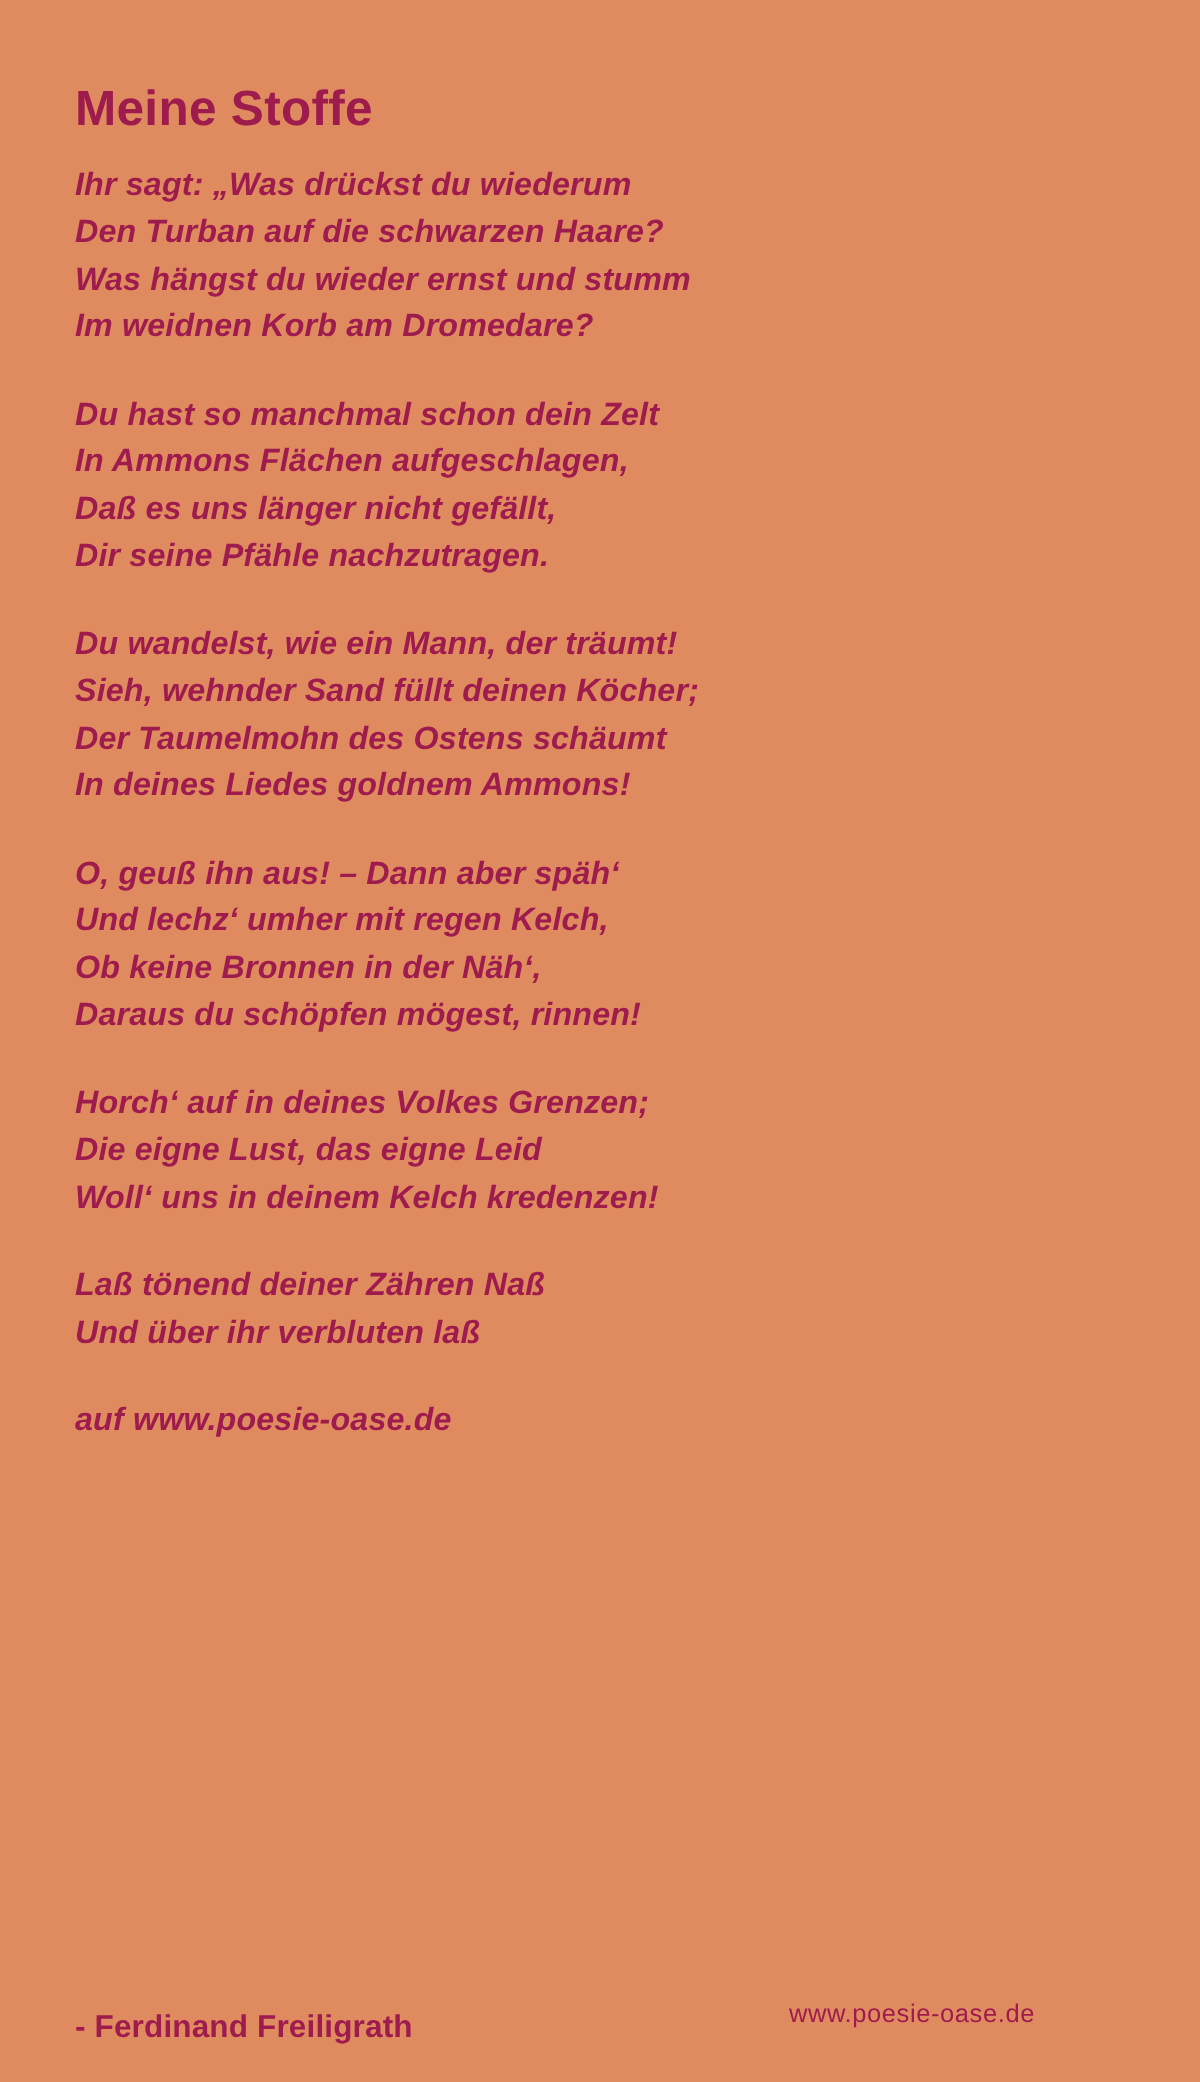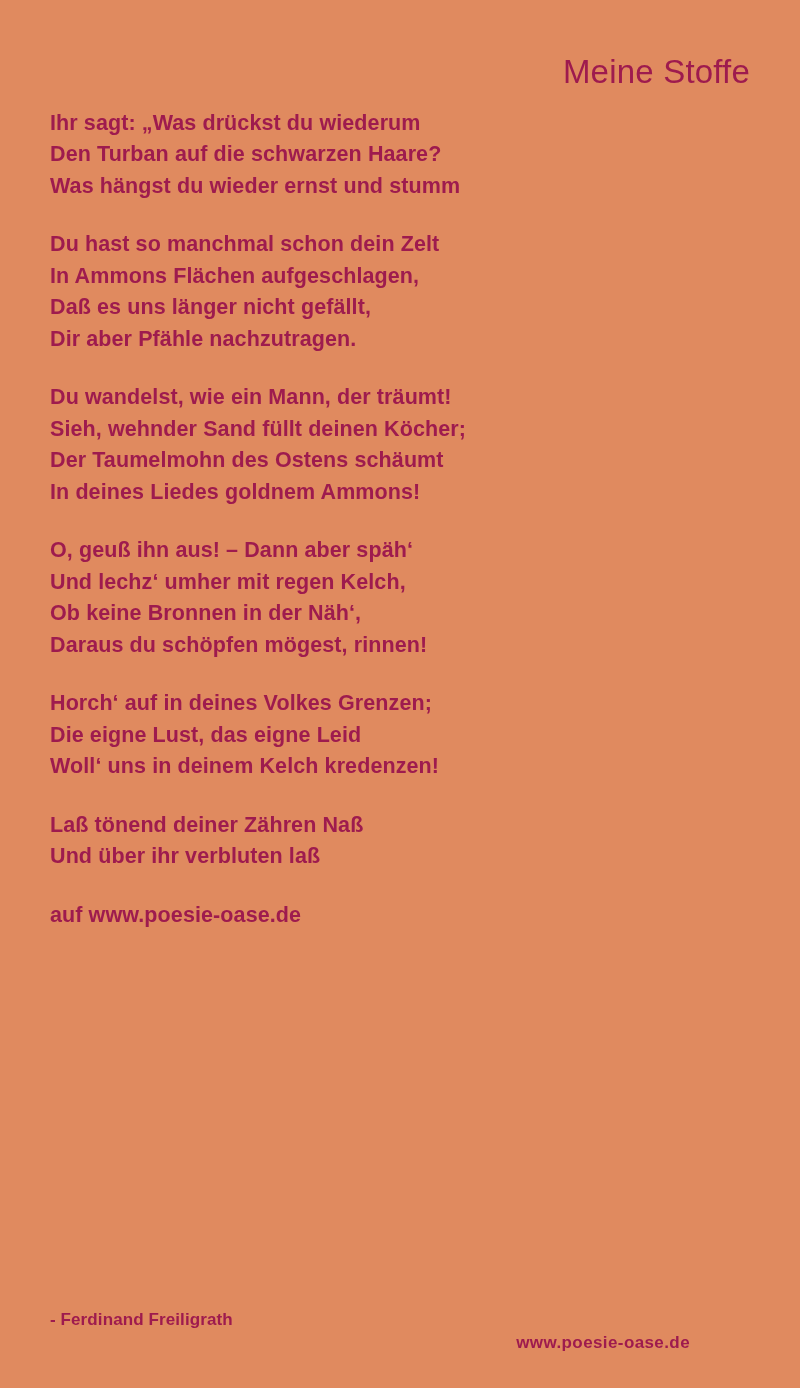--- a/index.html
+++ b/index.html
@@ -16,73 +16,74 @@
   .page {
     position: relative;
     width: 800px;
     height: 1388px;
     box-sizing: border-box;
     padding: 52px 50px 0 50px;
   }
   .poem-title {
     color: #9e1b4e;
     font-size: 33px;
-    font-weight: normal;
+    font-weight: bold;
     letter-spacing: 0.2px;
     margin: 0 0 16px 0;
     line-height: 1.2;
-    text-align: right;
   }
   .stanza {
     margin: 0 0 27px 0;
+    font-style: italic;
   }
   .line {
     color: #9e1b4e;
     font-size: 21.5px;
     font-weight: bold;
     line-height: 31.5px;
     white-space: pre;
     letter-spacing: 0.1px;
   }
   .attribution {
     position: absolute;
     left: 50px;
-    top: 1310px;
+    top: 1340px;
     color: #9e1b4e;
-    font-size: 17px;
+    font-size: 21px;
     font-weight: bold;
     letter-spacing: 0.1px;
   }
   .site-credit {
     position: absolute;
     right: 110px;
     top: 1333px;
     color: #9e1b4e;
     font-size: 17px;
-    font-weight: bold;
+    font-weight: normal;
     letter-spacing: 0.4px;
   }
 </style>
 </head>
 <body>
 
 <div class="page">
   <h1 class="poem-title">Meine Stoffe</h1>
 
   <div class="stanza">
     <div class="line">Ihr sagt: „Was drückst du wiederum</div>
     <div class="line">Den Turban auf die schwarzen Haare?</div>
     <div class="line">Was hängst du wieder ernst und stumm</div>
+    <div class="line">Im weidnen Korb am Dromedare?</div>
   </div>
 
   <div class="stanza">
     <div class="line">Du hast so manchmal schon dein Zelt</div>
     <div class="line">In Ammons Flächen aufgeschlagen,</div>
     <div class="line">Daß es uns länger nicht gefällt,</div>
-    <div class="line">Dir aber Pfähle nachzutragen.</div>
+    <div class="line">Dir seine Pfähle nachzutragen.</div>
   </div>
 
   <div class="stanza">
     <div class="line">Du wandelst, wie ein Mann, der träumt!</div>
     <div class="line">Sieh, wehnder Sand füllt deinen Köcher;</div>
     <div class="line">Der Taumelmohn des Ostens schäumt</div>
     <div class="line">In deines Liedes goldnem Ammons!</div>
   </div>
 
   <div class="stanza">

